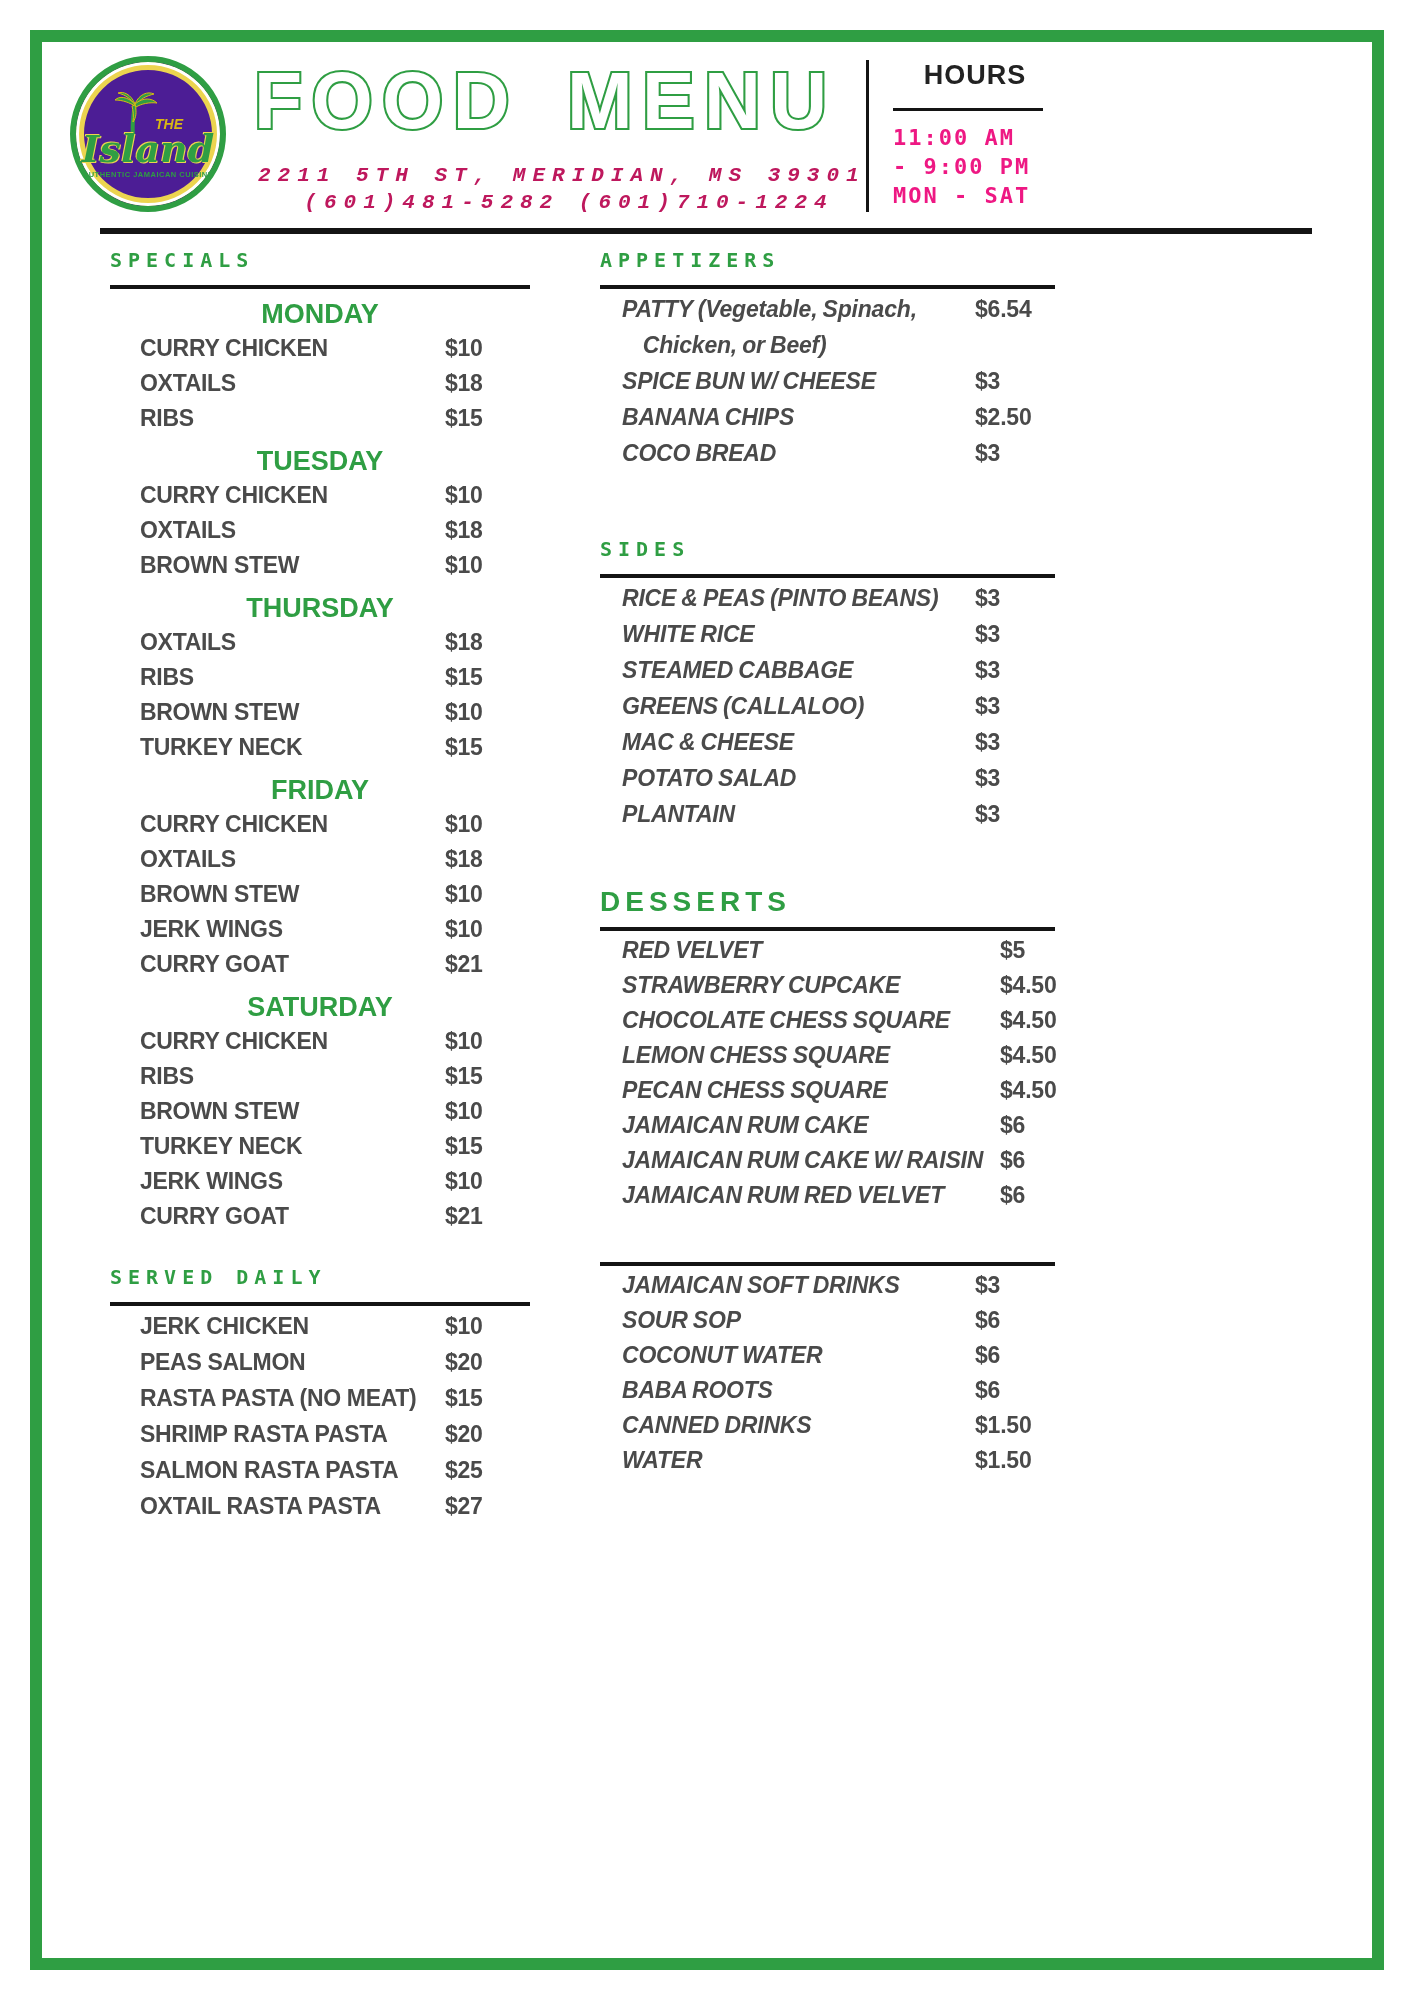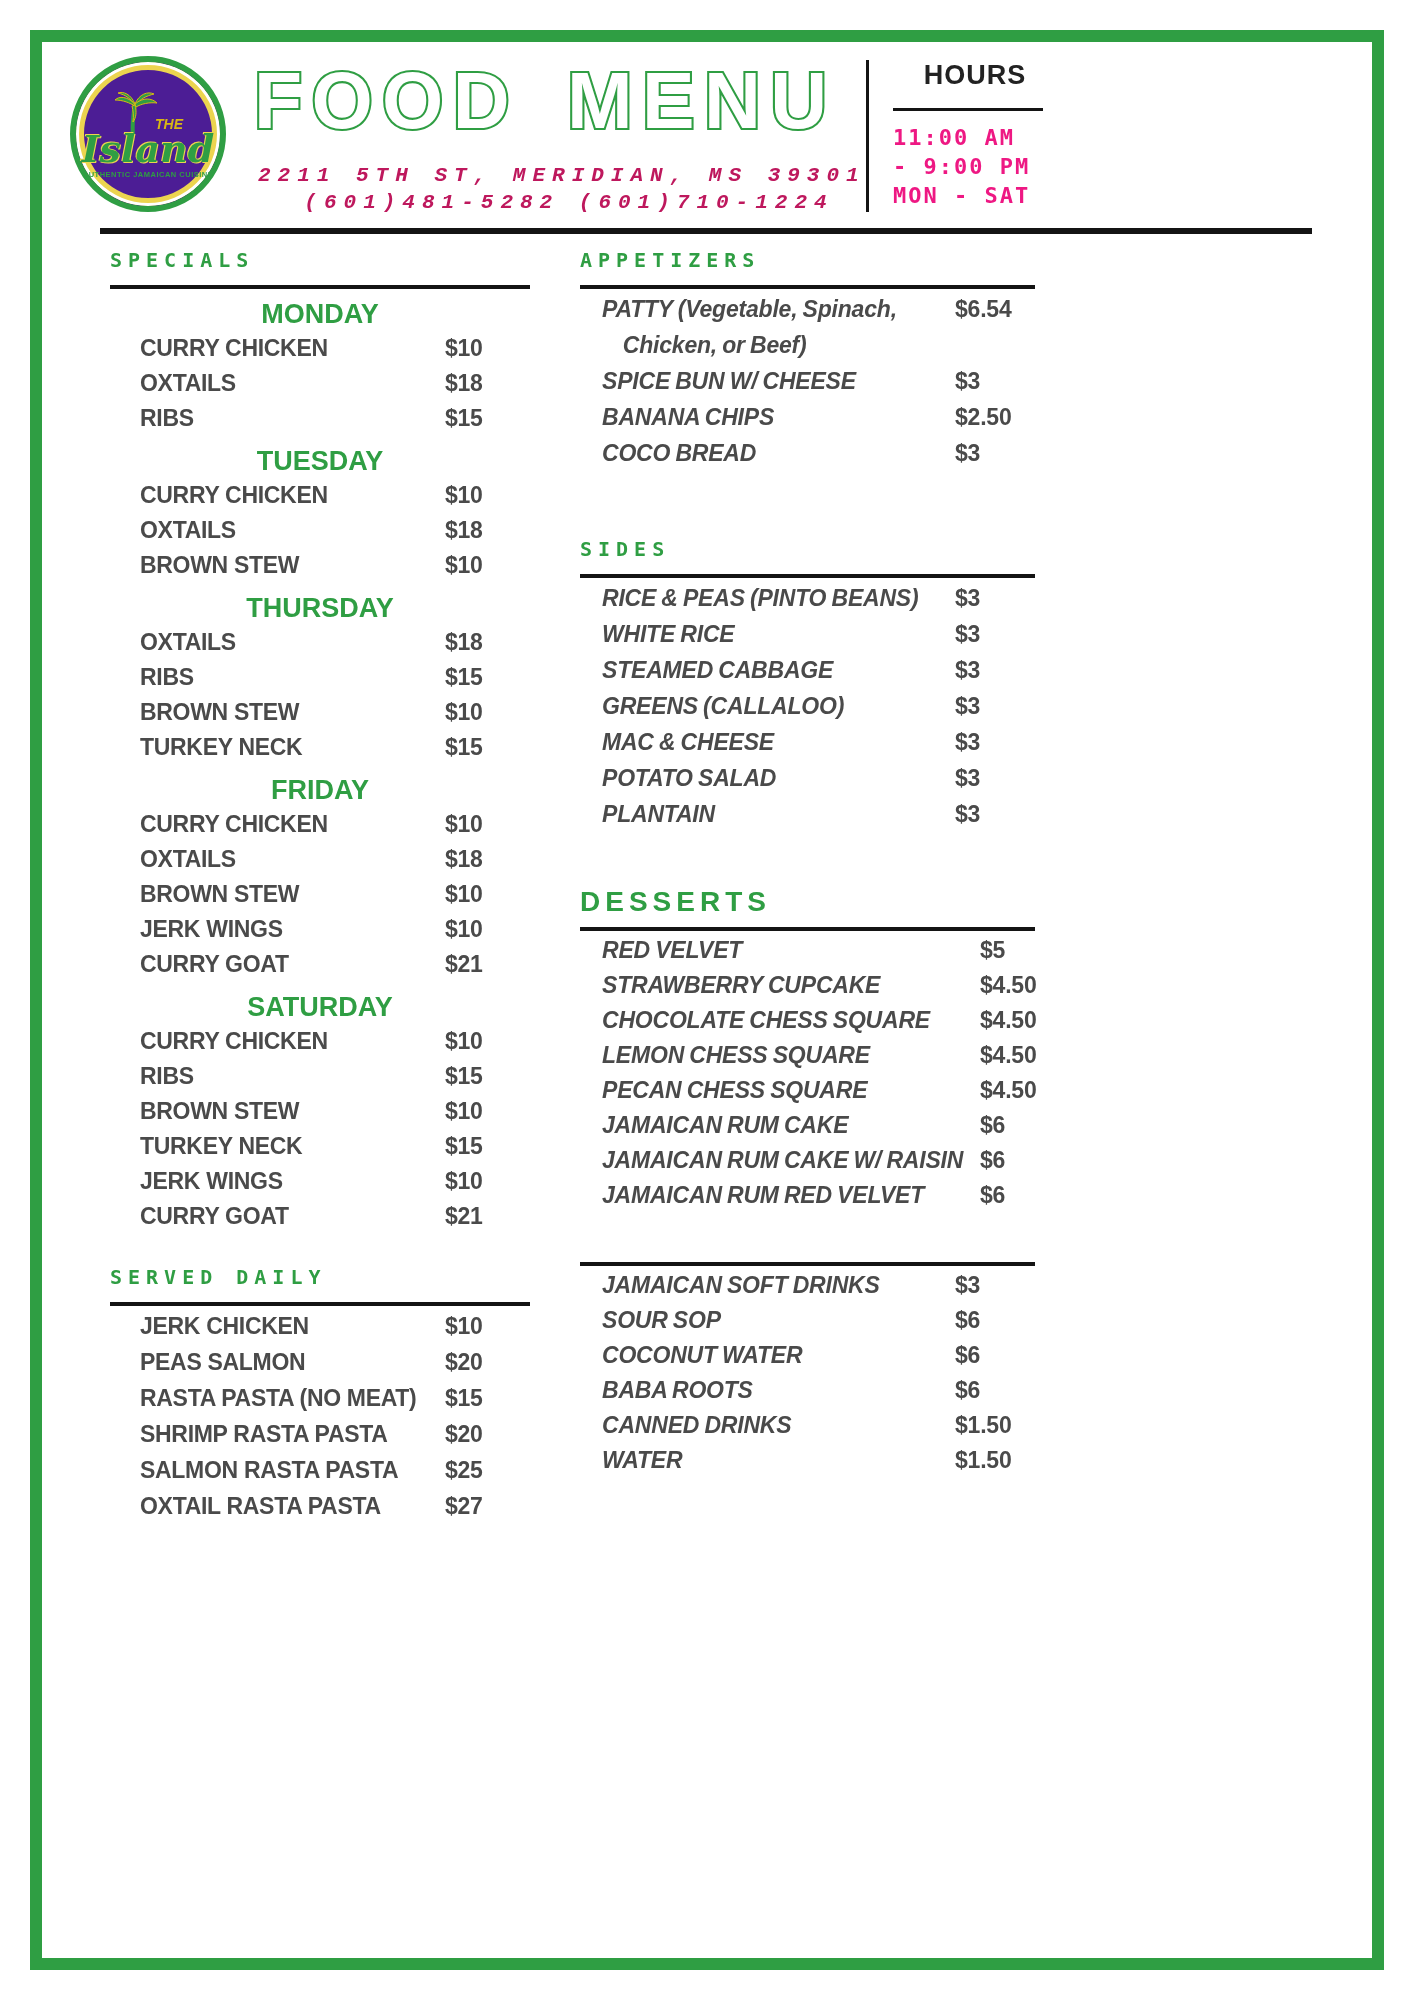--- a/index.html
+++ b/index.html
@@ -52,21 +52,21 @@
     border-bottom:3px solid var(--ink);padding-bottom:18px;margin-bottom:12px;text-align:center;padding-left:14px;}
   .hours-line{
     font-family:"DejaVu Sans Mono", monospace;font-weight:bold;color:var(--pink);
     font-size:22px;line-height:29px;letter-spacing:2px;white-space:nowrap;
   }
   .header-rule{position:absolute;top:228px;left:100px;width:1212px;height:6px;background:var(--ink);}
 
   
   .col{position:absolute;top:243px;}
   .col-left{left:110px;width:420px;}
-  .col-right{left:580px;width:455px;}
+  .col-right{left:600px;width:455px;}
   .section-title{
     font-family:"DejaVu Sans Mono", monospace;font-weight:bold;font-size:20px;line-height:34px;
     color:var(--green);letter-spacing:6px;margin:0;
   }
   .title-sans{font-family:"Liberation Sans", sans-serif;font-size:28px;letter-spacing:5px;}
   .section-rule{height:4px;background:var(--ink);margin:8px 0 2px;}
   .group-heading{text-align:center;font-size:27px;font-weight:bold;color:var(--green);line-height:34px;margin-top:8px;}
   .item-row{display:flex;align-items:flex-start;font-weight:600;color:var(--item);}
   .col-left .item-row{font-size:23px;line-height:35px;letter-spacing:-.3px;}
   .col-left .item-name{flex:1;padding-left:30px;}

